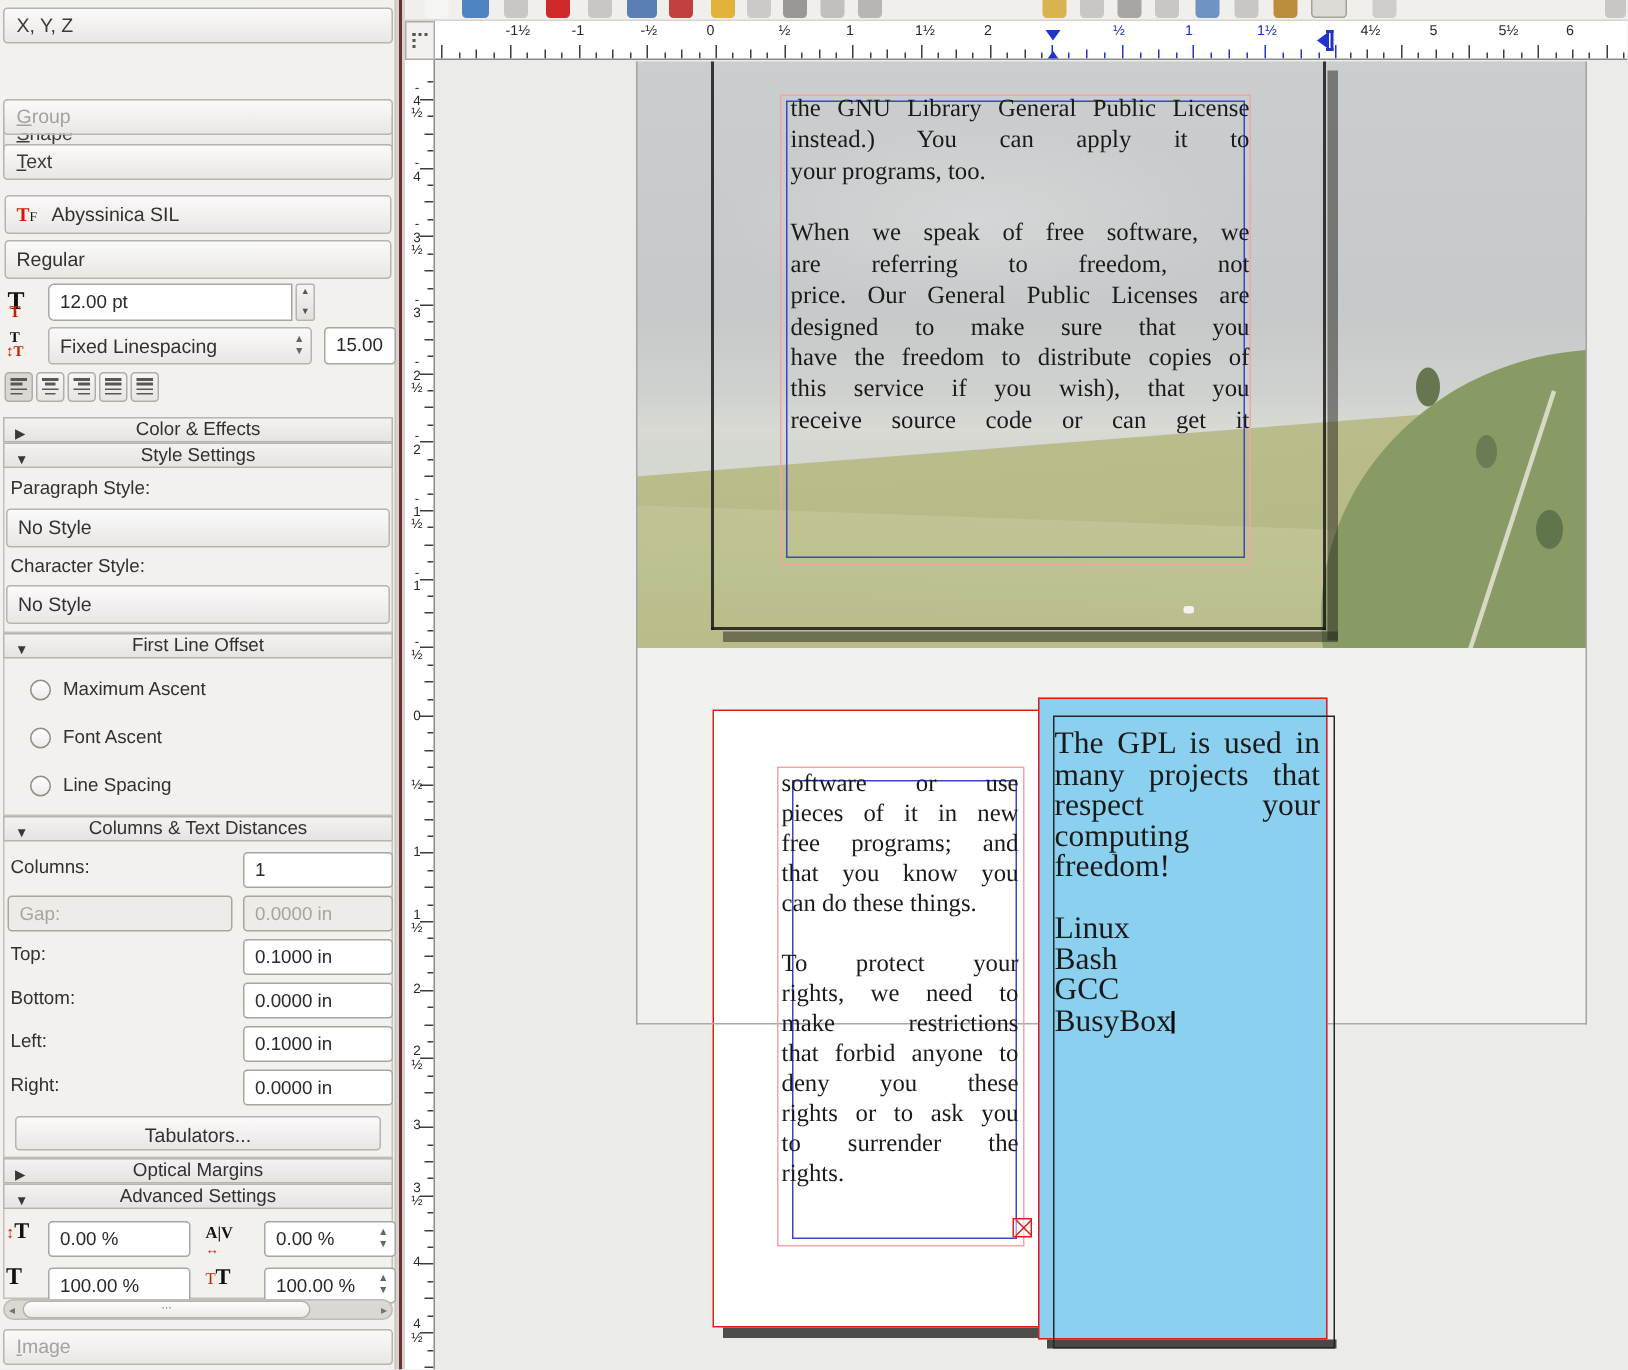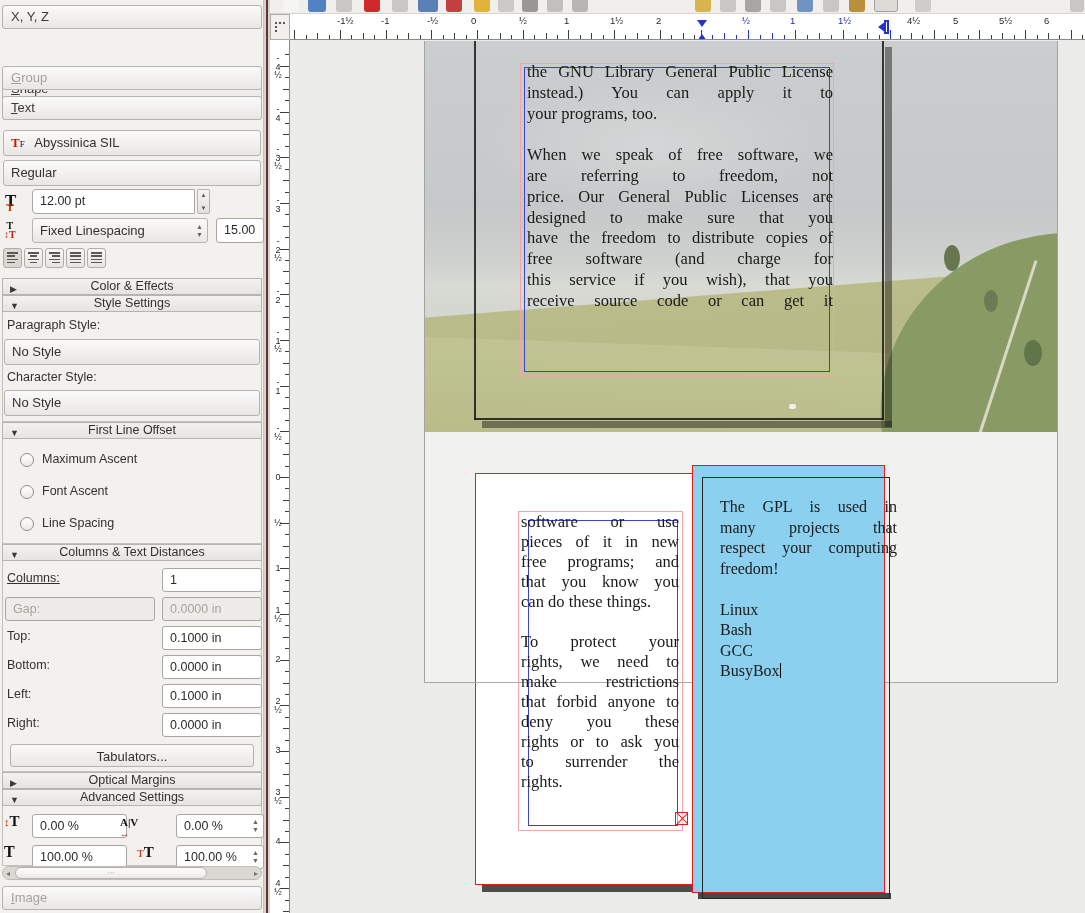--- a/index.html
+++ b/index.html
@@ -212,21 +212,21 @@
         <div class="rlab" style="top: 452px;">Maximum Ascent</div>
         <div class="radio" style="top: 485px;"></div>
         <div class="rlab" style="top: 484px;">Font Ascent</div>
         <div class="radio" style="top: 517px;"></div>
         <div class="rlab" style="top: 516px;">Line Spacing</div>
       </div>
 
     <div class="hdr" style="top:544px;"><span class="arr">▼</span><span>Columns &amp; Text Distances</span></div>
     <div class="secbox" style="top:561px;height:211px;"></div>
     <div id="columns-holder">
-        <div class="lab" style="top: 571px; text-decoration: underline;">Columns:</div>
+        <div class="lab" style="top: 571px;">Columns:</div>
         <div class="field" style="left: 162px; top: 568px; width: 100px;">1</div>
         <div class="field dis" style="left: 5px; top: 597px; width: 150px;">Gap:</div>
         <div class="inspin" style="left: 140px; top: 601px; color: rgb(176, 172, 167);">▲<br>▼</div>
         <div class="field dis" style="left: 162px; top: 597px; width: 100px;">0.0000 in</div>
         <div class="lab" style="top: 629px;">Top:</div>
         <div class="field" style="left: 162px; top: 626px; width: 100px;">0.1000 in</div>
         <div class="lab" style="top: 658px;">Bottom:</div>
         <div class="field" style="left: 162px; top: 655px; width: 100px;">0.0000 in</div>
         <div class="lab" style="top: 687px;">Left:</div>
         <div class="field" style="left: 162px; top: 684px; width: 100px;">0.1000 in</div>
@@ -235,21 +235,21 @@
       </div>
     <div class="combo" style="left:10px;top:744px;width:244px;height:23px;text-align:center;padding-left:0;"><span>Tabulators...</span></div>
 
     <div class="hdr" style="top:772px;"><span class="arr">▶</span><span>Optical Margins</span></div>
     <div class="hdr" style="top:789px;"><span class="arr">▼</span><span>Advanced Settings</span></div>
     <div class="secbox" style="top:806px;height:60px;"></div>
     <div id="adv-holder">
         <div class="icn" style="left: 4px; top: 816px; line-height: 10px; text-align: center;"><span class="red" style="font-size:11px;">↕</span><b style="font-size:15px;">T</b></div>
         <div class="field" style="left: 32px; top: 814px; width: 95px;">0.00 %</div>
         <div class="inspin" style="left: 115px; top: 818px;">▲<br>▼</div>
-        <div class="icn" style="left: 120px; top: 816px; line-height: 10px; text-align: left;"><b style="font-size:11px;">A|V</b><br><span class="red" style="font-size:9px;line-height:4px;">↔</span></div>
+        <div class="icn" style="left: 137px; top: 816px; line-height: 10px; text-align: left;"><b style="font-size:11px;">A|V</b><br><span class="red" style="font-size:9px;line-height:4px;">↔</span></div>
         <div class="field" style="left: 176px; top: 814px; width: 88px;">0.00 %</div>
         <div class="inspin" style="left: 252px; top: 818px;">▲<br>▼</div>
         <div class="icn" style="left: 4px; top: 847px; line-height: 10px; text-align: center;"><b style="font-size:16px;">T</b></div>
         <div class="field" style="left: 32px; top: 845px; width: 95px;">100.00 %</div>
         <div class="inspin" style="left: 115px; top: 849px;">▲<br>▼</div>
         <div class="icn" style="left: 137px; top: 847px; line-height: 10px; text-align: center;"><span class="red" style="font-size:11px;">T</span><b style="font-size:15px;">T</b></div>
         <div class="field" style="left: 176px; top: 845px; width: 88px;">100.00 %</div>
         <div class="inspin" style="left: 252px; top: 849px;">▲<br>▼</div>
       </div>
 
@@ -501,21 +501,20 @@
     <div class="abs doc" id="doc1" style="left:236px;top:21px;width:306px;font-size:16.5px;line-height:20.8px;">
         <div class="line j">the GNU Library General Public License</div>
         <div class="line j">instead.)  You can apply it to</div>
         <div class="line">your programs, too.</div>
         <div class="line">&nbsp;</div>
         <div class="line j">  When we speak of free software, we</div>
         <div class="line j">are referring to freedom, not</div>
         <div class="line j">price.  Our General Public Licenses are</div>
         <div class="line j">designed to make sure that you</div>
         <div class="line j">have the freedom to distribute copies of</div>
-        <div class="line j">free software (and charge for</div>
         <div class="line j">this service if you wish), that you</div>
         <div class="line j">receive source code or can get it</div>
       </div>
 
     <div class="abs" id="bigframe"></div>
 
     <div class="abs" id="pageA"></div>
     <div class="abs" id="pageA-sh"></div>
     <div class="abs fline" style="left:133px;top:641px;width:268px;"></div>
     <div class="abs fline" style="left:594px;top:641px;width:173px;"></div>
@@ -535,21 +534,21 @@
         <div class="line j">deny you these</div>
         <div class="line j">rights or to ask you</div>
         <div class="line j">to surrender the</div>
         <div class="line">rights.</div>
       </div>
     <div class="abs" id="ovf"></div>
 
     <div class="abs" id="pageB"></div>
     <div class="abs" id="pageB-sh"></div>
     <div class="abs" id="frameB"></div>
-    <div class="abs doc" id="doc3" style="left:412px;top:456px;width:177px;font-size:16px;line-height:20.5px;margin-left:17px;">
+    <div class="abs doc" id="doc3" style="left:412px;top:444px;width:177px;font-size:21px;line-height:20.5px;">
         <div class="line j">The GPL is used in</div>
         <div class="line j">many projects that</div>
         <div class="line j">respect your computing</div>
         <div class="line">freedom!</div>
         <div class="line">&nbsp;</div>
         <div class="line">Linux</div>
         <div class="line">Bash</div>
         <div class="line">GCC</div>
         <div class="line">BusyBox<span class="caret"></span></div>
       </div>

